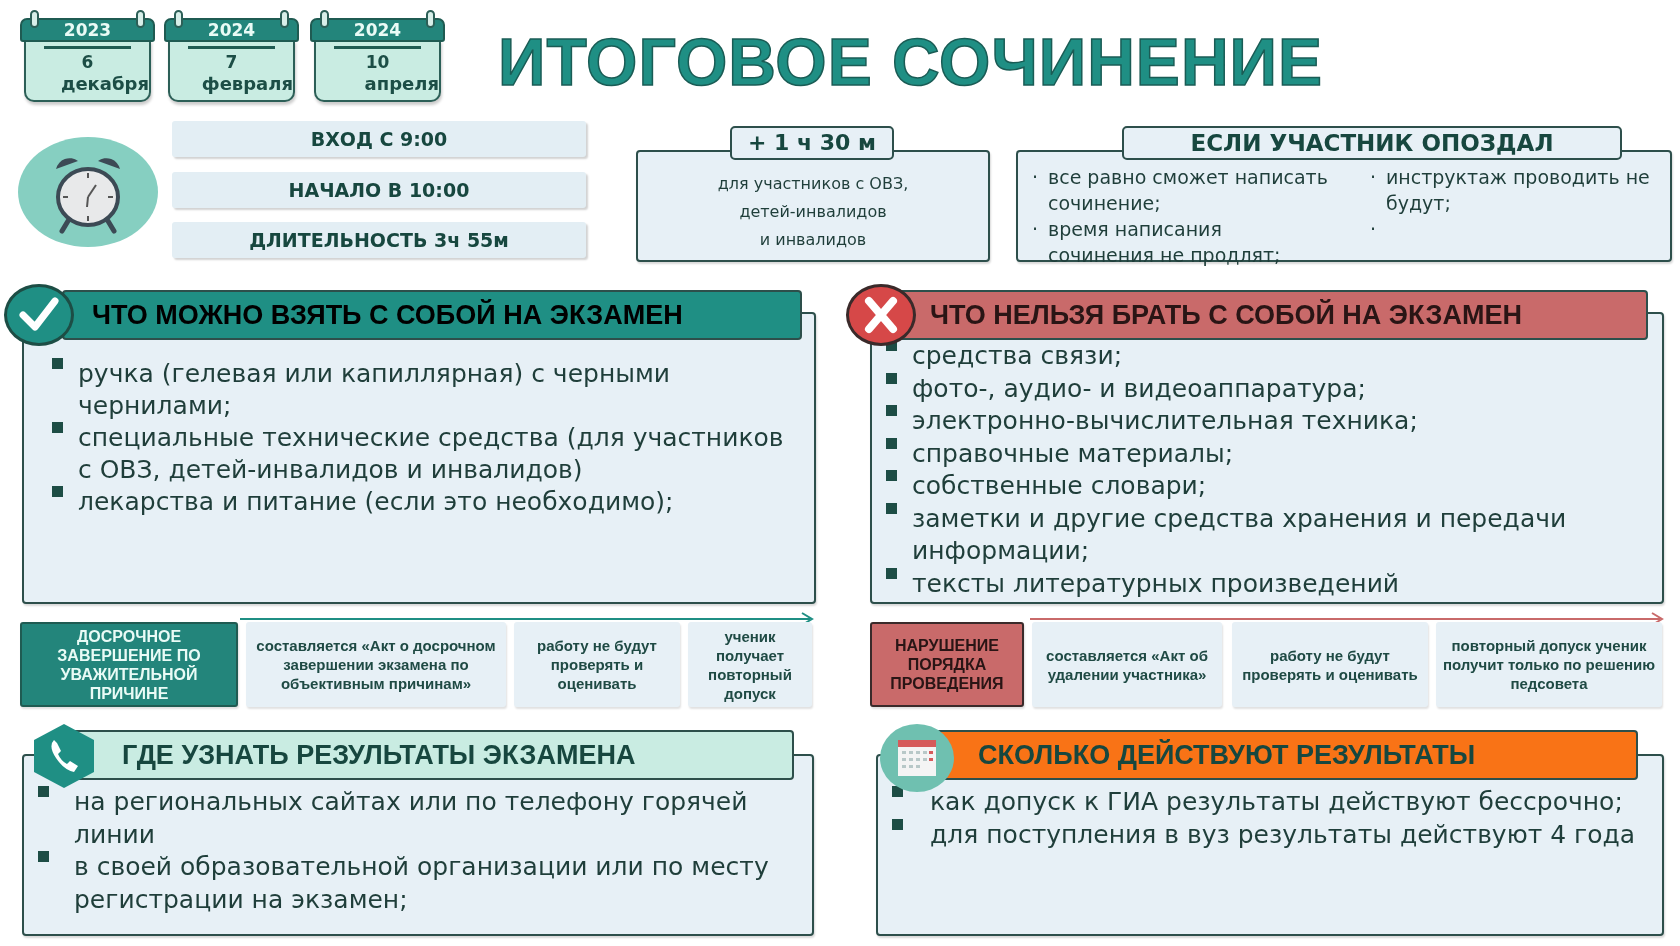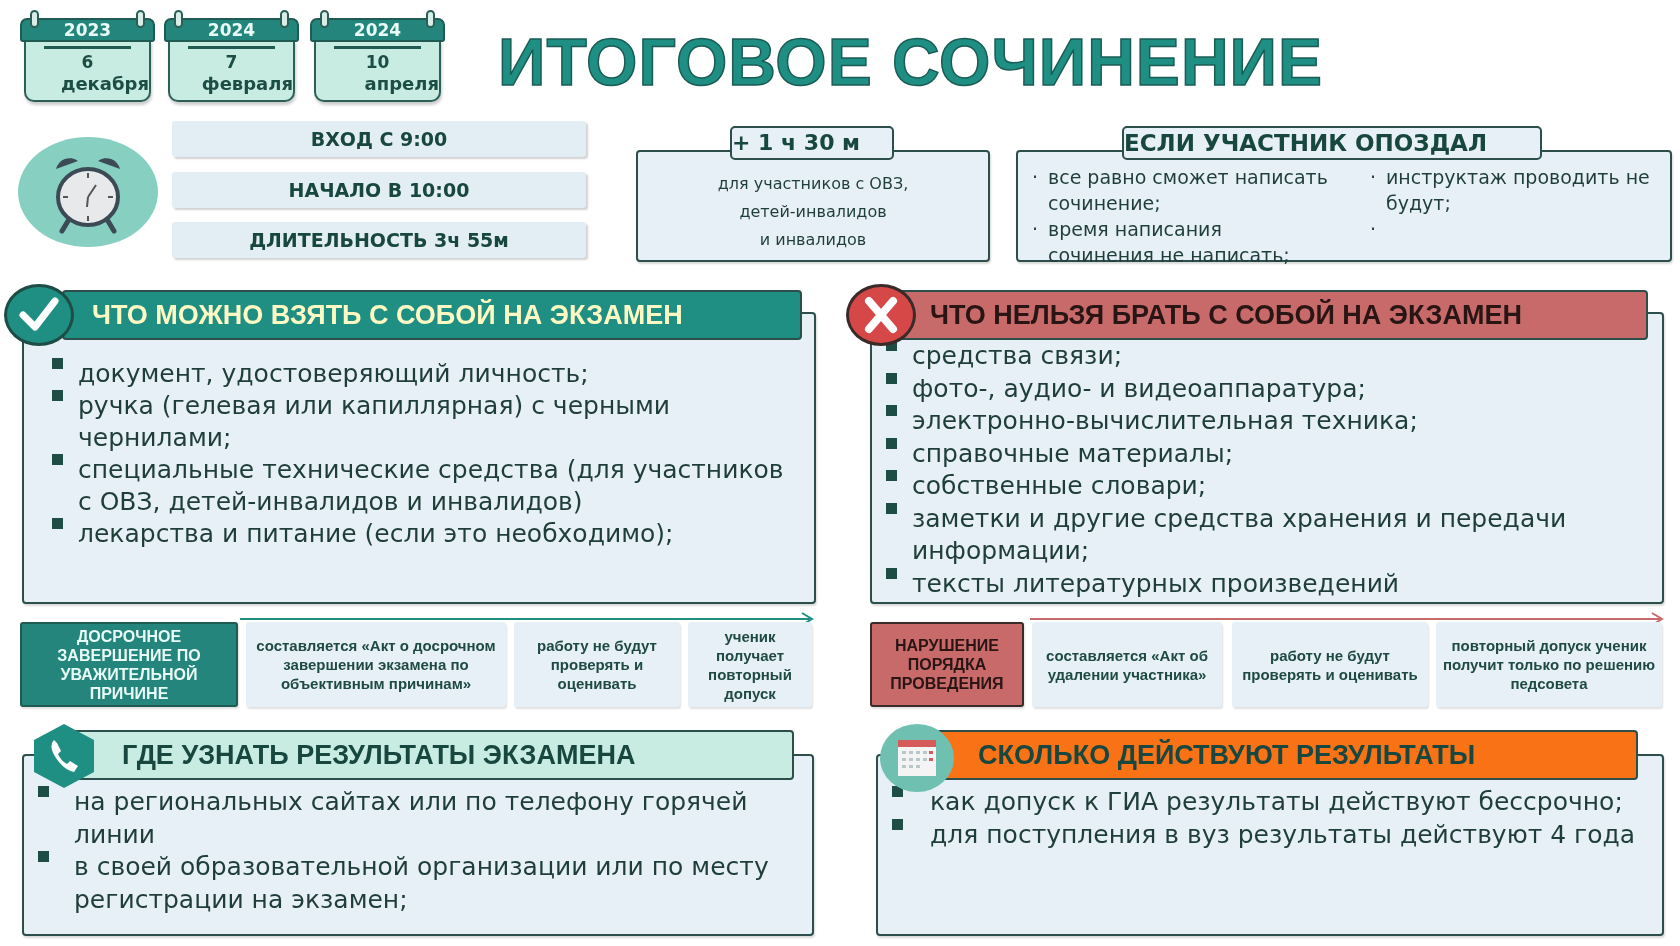--- a/index.html
+++ b/index.html
@@ -15,27 +15,27 @@
   .cal-day { position: absolute; top: 12px; width: 100%; text-align: center; font-weight: bold; font-size: 17px; color: #1c4e46; }
   .cal-month { position: absolute; top: 33px; width: 100%; text-align: right; font-weight: bold; font-size: 18px; color: #1c4e46; }
   .ring { position: absolute; top: 0; width: 9px; height: 18px; border: 2px solid #2c5f57; border-radius: 5px; background: #d8efe9; }
 
   .title { position: absolute; left: 498px; top: 24px; font-family: "Liberation Sans", sans-serif; font-weight: bold; font-size: 66px; color: #1f8f84; letter-spacing: 1px; -webkit-text-stroke: 1.5px #1a5c55; }
 
   .clock-circle { position: absolute; left: 18px; top: 137px; width: 140px; height: 110px; border-radius: 50%; background: #86cfc1; }
   .time-box { position: absolute; left: 172px; width: 414px; height: 36px; background: #e3eef4; border-radius: 3px; box-shadow: 2px 2px 2px rgba(0,0,0,0.18); text-align: center; font-weight: bold; font-size: 19px; color: #17473f; line-height: 36px; }
 
   .box { position: absolute; background: #e7f0f6; border: 2px solid #2d4f4b; border-radius: 4px; box-shadow: 1px 2px 2px rgba(0,0,0,0.15); }
-  .tag { position: absolute; background: #e7f0f6; border: 2px solid #2d4f4b; border-radius: 5px; font-weight: bold; color: #17473f; text-align: left; }
+  .tag { position: absolute; background: #e7f0f6; border: 2px solid #2d4f4b; border-radius: 5px; font-weight: bold; color: #17473f; text-align: center; }
 
   .list { list-style: none; }
   .list li { position: relative; padding-left: 28px; }
   .list li::before { content: ""; position: absolute; left: 2px; width: 11px; height: 11px; background: #1d4d45; }
 
-  .hdr { position: absolute; height: 50px; border: 2px solid #2d4f4b; border-radius: 4px; font-family: "Liberation Sans", sans-serif; font-weight: bold; font-size: 27px; color: #fef9c3; line-height: 46px; }
+  .hdr { position: absolute; height: 50px; border: 2px solid #2d4f4b; border-radius: 4px; font-family: "Liberation Sans", sans-serif; font-weight: bold; font-size: 27px; color: #000000; line-height: 46px; }
 
   .step { position: absolute; top: 622px; height: 85px; background: #e7f0f6; border-radius: 3px; box-shadow: 1px 2px 2px rgba(0,0,0,0.12); font-family: "Liberation Sans", sans-serif; font-weight: bold; font-size: 15px; color: #1f4a44; text-align: center; display: flex; align-items: center; justify-content: center; line-height: 19px; padding: 0 4px; }
 </style>
 </head>
 <body>
 
 <div class="cal" style="left:20px;">
   <div class="cal-body">
     <div class="cal-line"></div>
     <div class="cal-day">6</div>
@@ -93,32 +93,31 @@
     <div>для участников с ОВЗ,</div>
     <div>детей-инвалидов</div>
     <div>и инвалидов</div>
   </div>
 </div>
 <div class="tag" style="left:730px; top:126px; width:164px; height:34px; font-size:22px; line-height:30px;">+ 1 ч 30 м</div>
 
 <div class="box" style="left:1016px; top:150px; width:656px; height:112px;">
   <div style="position:absolute; left:14px; top:12px; width:300px; font-size:19px; line-height:26px; color:#1f3e3a;">
     <div style="position:relative; padding-left:16px;"><span style="position:absolute; left:0;">·</span><span>все равно сможет написать сочинение;</span></div>
-    <div style="position:relative; padding-left:16px;"><span style="position:absolute; left:0;">·</span><span>время написания сочинения не написать;</span></div>
+    <div style="position:relative; padding-left:16px;"><span style="position:absolute; left:0;">·</span><span>время написания сочинения не продлят;</span></div>
   </div>
   <div style="position:absolute; left:352px; top:12px; width:300px; font-size:19px; line-height:26px; color:#1f3e3a;">
     <div style="position:relative; padding-left:16px;"><span style="position:absolute; left:0;">·</span><span>инструктаж проводить не будут;</span></div>
     <div style="position:relative; padding-left:16px;"><span style="position:absolute; left:0;">·</span></div>
   </div>
 </div>
-<div class="tag" style="left:1122px; top:126px; width:420px; height:34px; font-size:23px; line-height:30px;">ЕСЛИ УЧАСТНИК ОПОЗДАЛ</div>
+<div class="tag" style="left:1122px; top:126px; width:500px; height:34px; font-size:23px; line-height:30px;">ЕСЛИ УЧАСТНИК ОПОЗДАЛ</div>
 
 <div class="box" style="left:22px; top:312px; width:794px; height:292px;">
   <ul class="list" style="position:absolute; left:26px; top:44px; width:750px; font-size:25px; line-height:32px; color:#1f3e3a;">
-    <li>документ, удостоверяющий личность;</li>
     <li>ручка (гелевая или капиллярная) с черными чернилами;</li>
     <li>специальные технические средства (для участников с ОВЗ, детей-инвалидов и инвалидов)</li>
     <li>лекарства и питание (если это необходимо);</li>
   </ul>
 </div>
 <div class="hdr" style="left:62px; top:290px; width:740px; background:#1f8f84; padding-left:28px;">ЧТО МОЖНО ВЗЯТЬ С СОБОЙ НА ЭКЗАМЕН</div>
 <div class="abs" style="left:4px; top:284px; width:70px; height:62px; border-radius:50%; background:#1f8f84; border:3px solid #1d4d45;">
   <svg width="64" height="56" viewBox="0 0 64 56">
       <path d="M16 28 L28 40 L48 14" fill="none" stroke="#fff" stroke-width="7" stroke-linecap="round" stroke-linejoin="round"></path>
     </svg>

